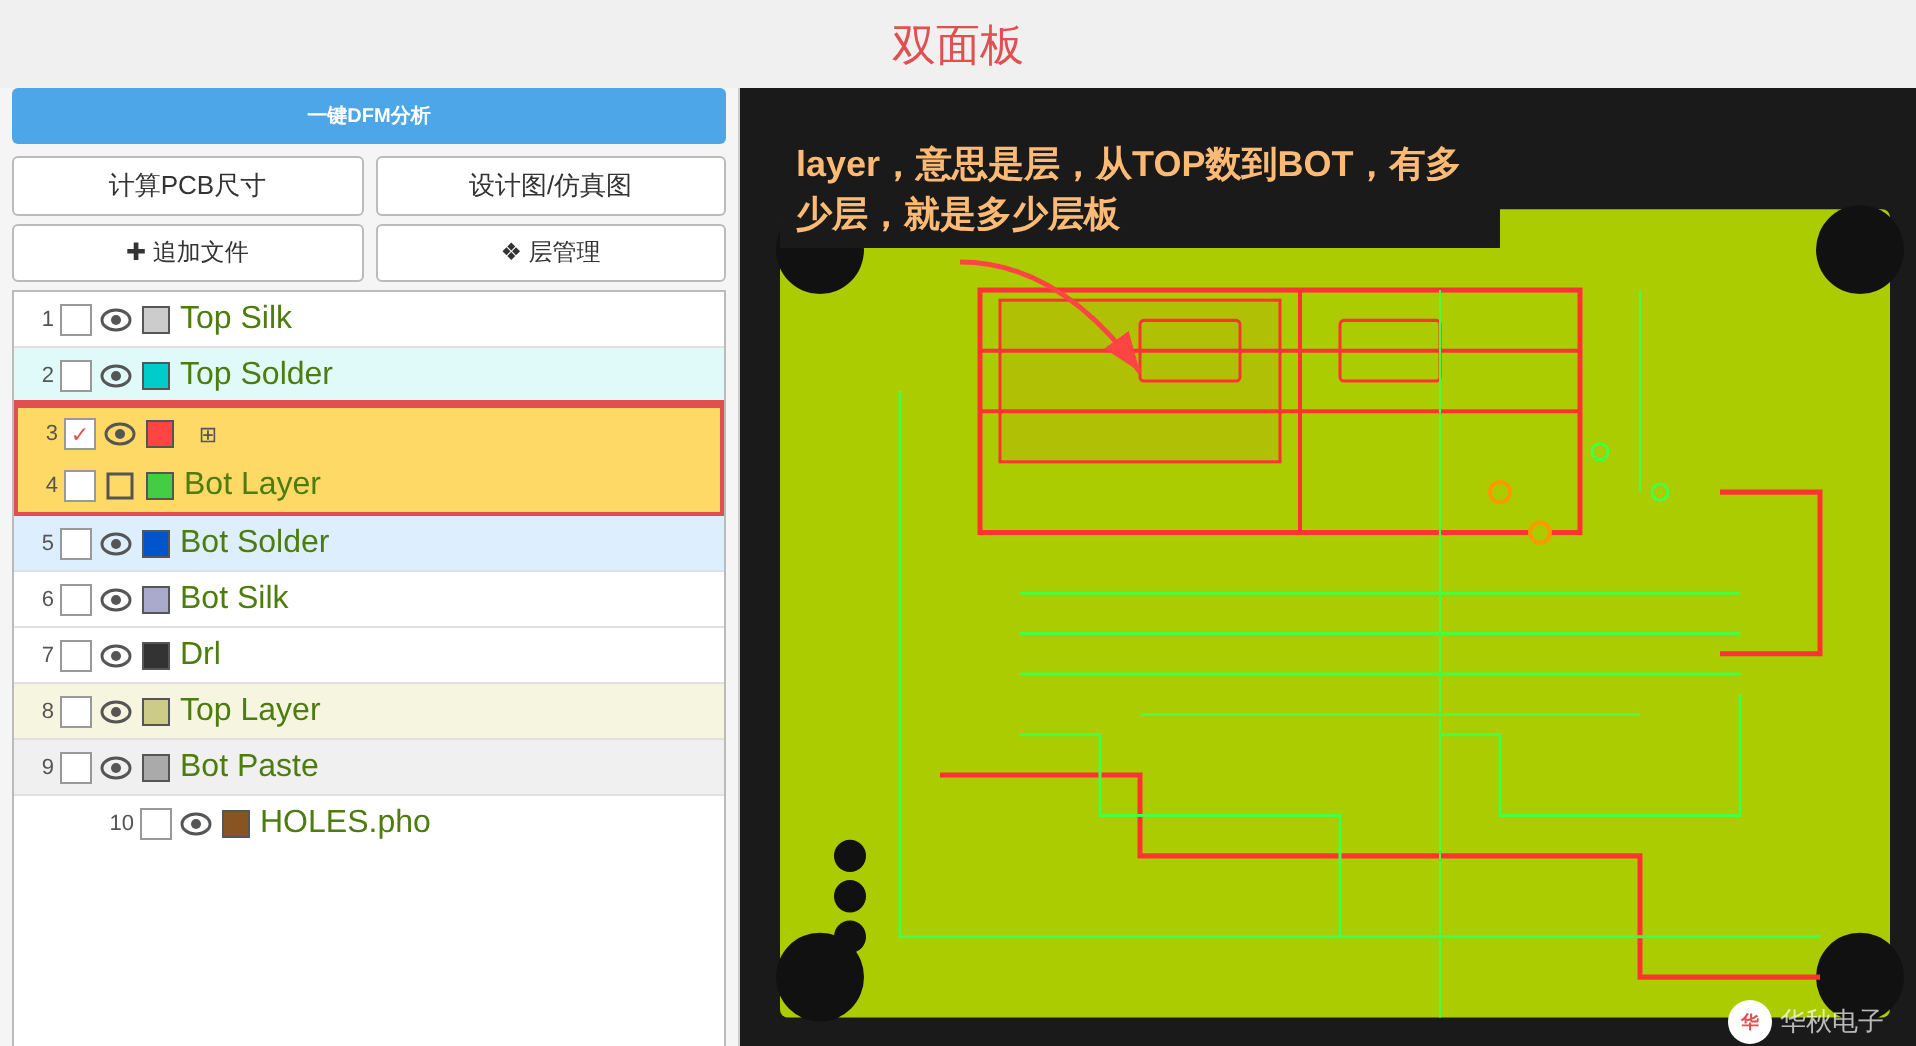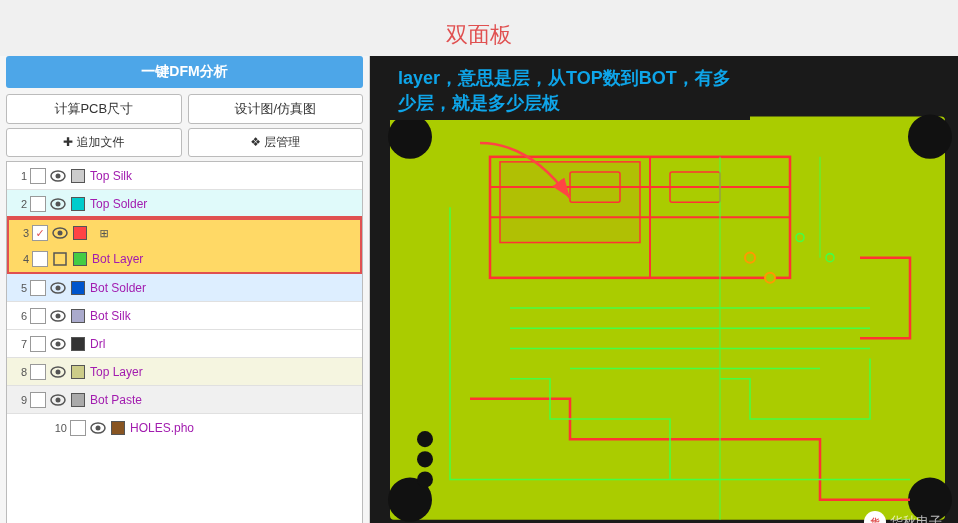--- a/index.html
+++ b/index.html
@@ -13,21 +13,20 @@
       flex-direction: column;
       align-items: center;
     }
 
     .page-title {
       font-size: 22px;
       color: #e05050;
       text-align: center;
       padding: 8px 0 6px 0;
       width: 100%;
-      margin-top: 12px;
     }
 
     .main-container {
       display: flex;
       flex-direction: row;
       width: 958px;
       flex: 1;
     }
 
     
@@ -37,21 +36,21 @@
       background: #f5f5f5;
       display: flex;
       flex-direction: column;
       border-right: 1px solid #ccc;
       padding-bottom: 4px;
     }
 
     .dfm-btn {
       background: #4da6e8;
       color: white;
-      font-size: 14px;
+      font-size: 10px;
       font-weight: bold;
       text-align: center;
       padding: 7px 0;
       margin: 0 6px 6px 6px;
       border-radius: 3px;
       cursor: pointer;
       user-select: none;
     }
 
     .btn-row {
@@ -156,22 +155,22 @@
     .color-box {
       width: 14px;
       height: 14px;
       border: 1px solid #555;
       margin-right: 5px;
       flex-shrink: 0;
     }
 
     .layer-name {
       flex: 1;
-      font-size: 12px;
-      color: #a21caf;
+      font-size: 16px;
+      color: #4d7c0f;
       white-space: nowrap;
       overflow: hidden;
     }
 
     .layer-expand {
       font-size: 11px;
       color: #555;
       margin-left: 4px;
       width: 16px;
       text-align: center;
@@ -180,24 +179,24 @@
     
     .right-panel {
       flex: 1;
       background: #1a1a1a;
       position: relative;
       overflow: hidden;
     }
 
     .annotation-box {
       position: absolute;
-      top: 6px;
+      top: 22px;
       left: 20px;
       background: #1a1a1a;
-      color: #0ea5e9;
+      color: #fdba74;
       font-size: 18px;
       font-weight: bold;
       line-height: 1.4;
       padding: 4px 8px;
       max-width: 360px;
     }
 
     .watermark {
       position: absolute;
       bottom: 10px;

